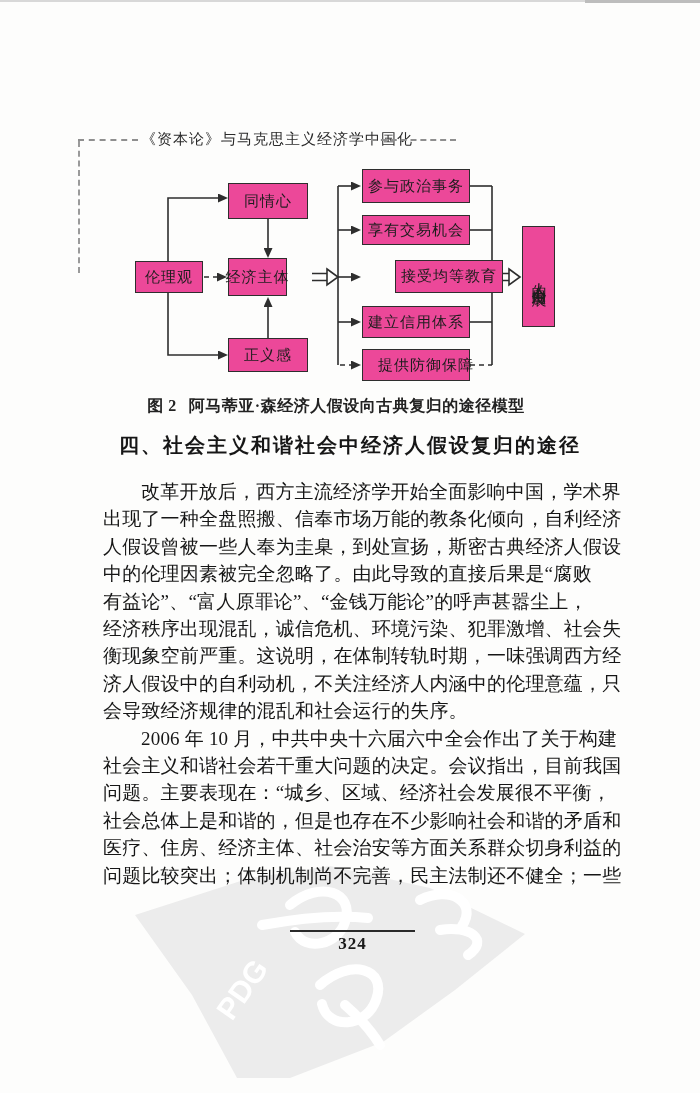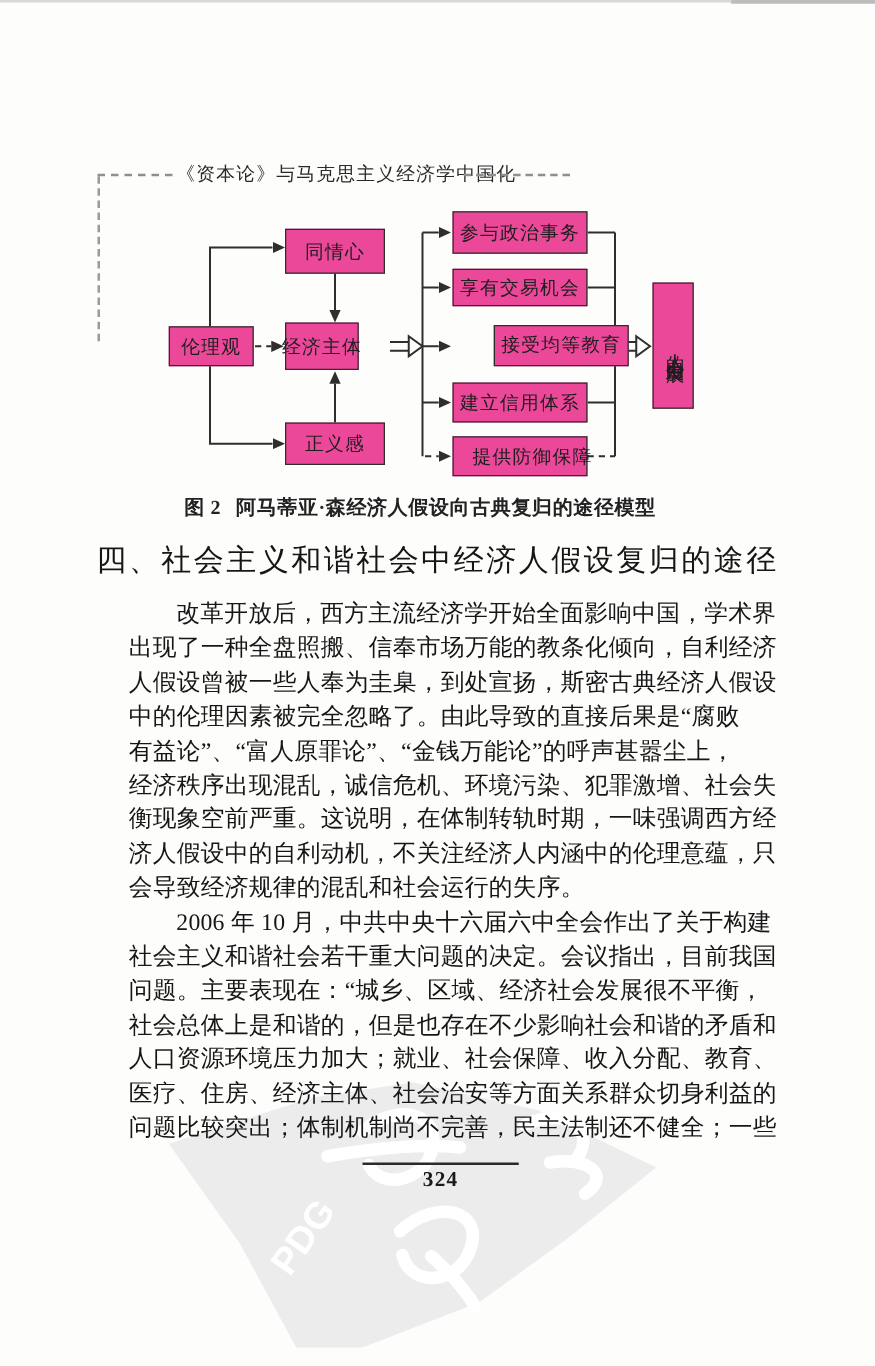--- a/index.html
+++ b/index.html
@@ -46,21 +46,21 @@
     position:absolute;top:396px;left:0;width:672px;
     text-align:center;font-size:16px;font-weight:bold;color:#222;
     letter-spacing:.5px;
   }
   .figure-caption .cap-label{margin-right:12px;}
 
   
   .section-heading{
     position:absolute;top:432px;left:0;width:700px;
     text-align:center;
-    font-size:24px;font-weight:normal;letter-spacing:2px;color:#161616;
+    font-size:20px;font-weight:bold;letter-spacing:2px;color:#161616;
     white-space:nowrap;
   }
 
   
   .body-text{
     position:absolute;top:478px;left:103px;width:508px;
     font-size:19px;line-height:27.4px;color:#161616;
     letter-spacing:.2px;
   }
   .text-line{white-space:nowrap;}
@@ -168,21 +168,20 @@
       <div class="text-line">中的伦理因素被完全忽略了。由此导致的直接后果是“腐败</div>
       <div class="text-line">有益论”、“富人原罪论”、“金钱万能论”的呼声甚嚣尘上，</div>
       <div class="text-line">经济秩序出现混乱，诚信危机、环境污染、犯罪激增、社会失</div>
       <div class="text-line">衡现象空前严重。这说明，在体制转轨时期，一味强调西方经</div>
       <div class="text-line">济人假设中的自利动机，不关注经济人内涵中的伦理意蕴，只</div>
       <div class="text-line">会导致经济规律的混乱和社会运行的失序。</div>
       <div class="text-line indent">2006 年 10 月，中共中央十六届六中全会作出了关于构建</div>
       <div class="text-line">社会主义和谐社会若干重大问题的决定。会议指出，目前我国</div>
       <div class="text-line">问题。主要表现在：“城乡、区域、经济社会发展很不平衡，</div>
       <div class="text-line">社会总体上是和谐的，但是也存在不少影响社会和谐的矛盾和</div>
-      <div class="text-line">人口资源环境压力加大；就业、社会保障、收入分配、教育、</div>
       <div class="text-line">医疗、住房、经济主体、社会治安等方面关系群众切身利益的</div>
       <div class="text-line">问题比较突出；体制机制尚不完善，民主法制还不健全；一些</div>
     </div>
 
     <div class="page-rule"></div>
     <div class="page-number">324</div>
 
   </div>
 </div>
 

